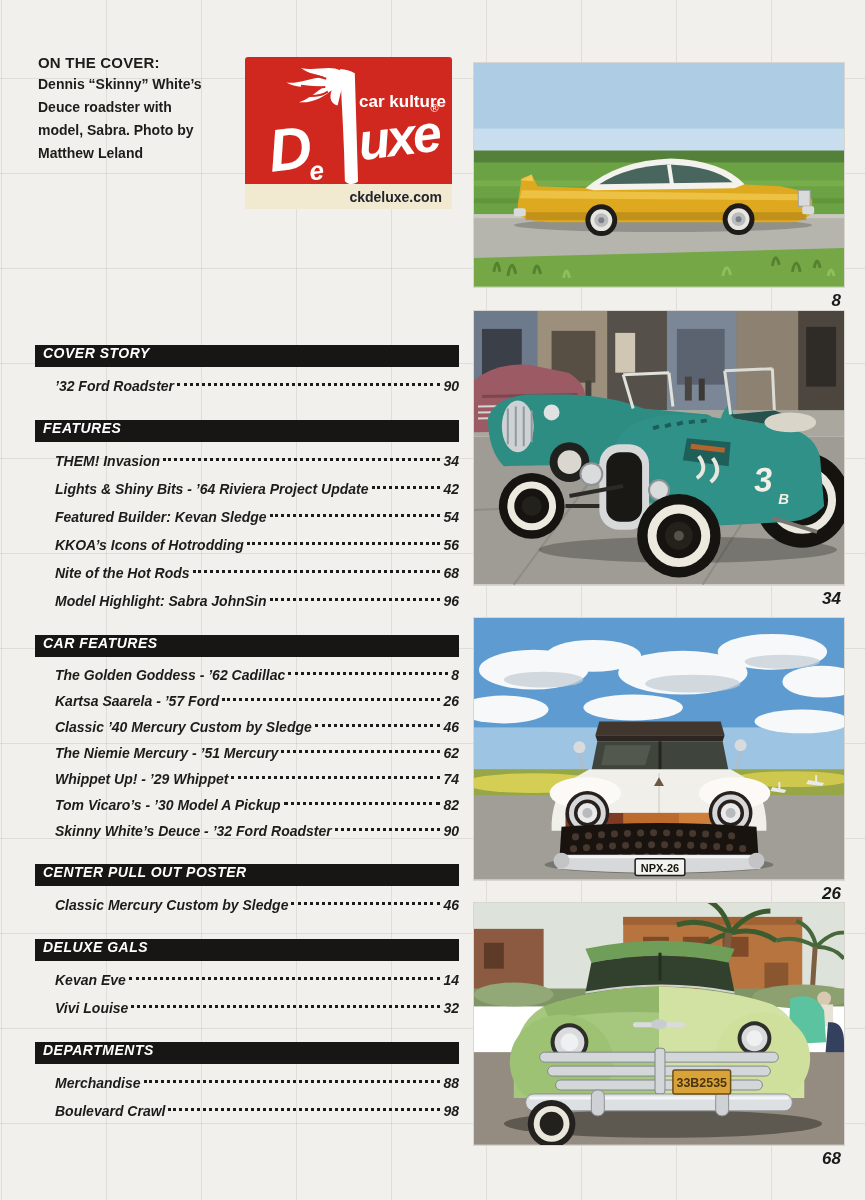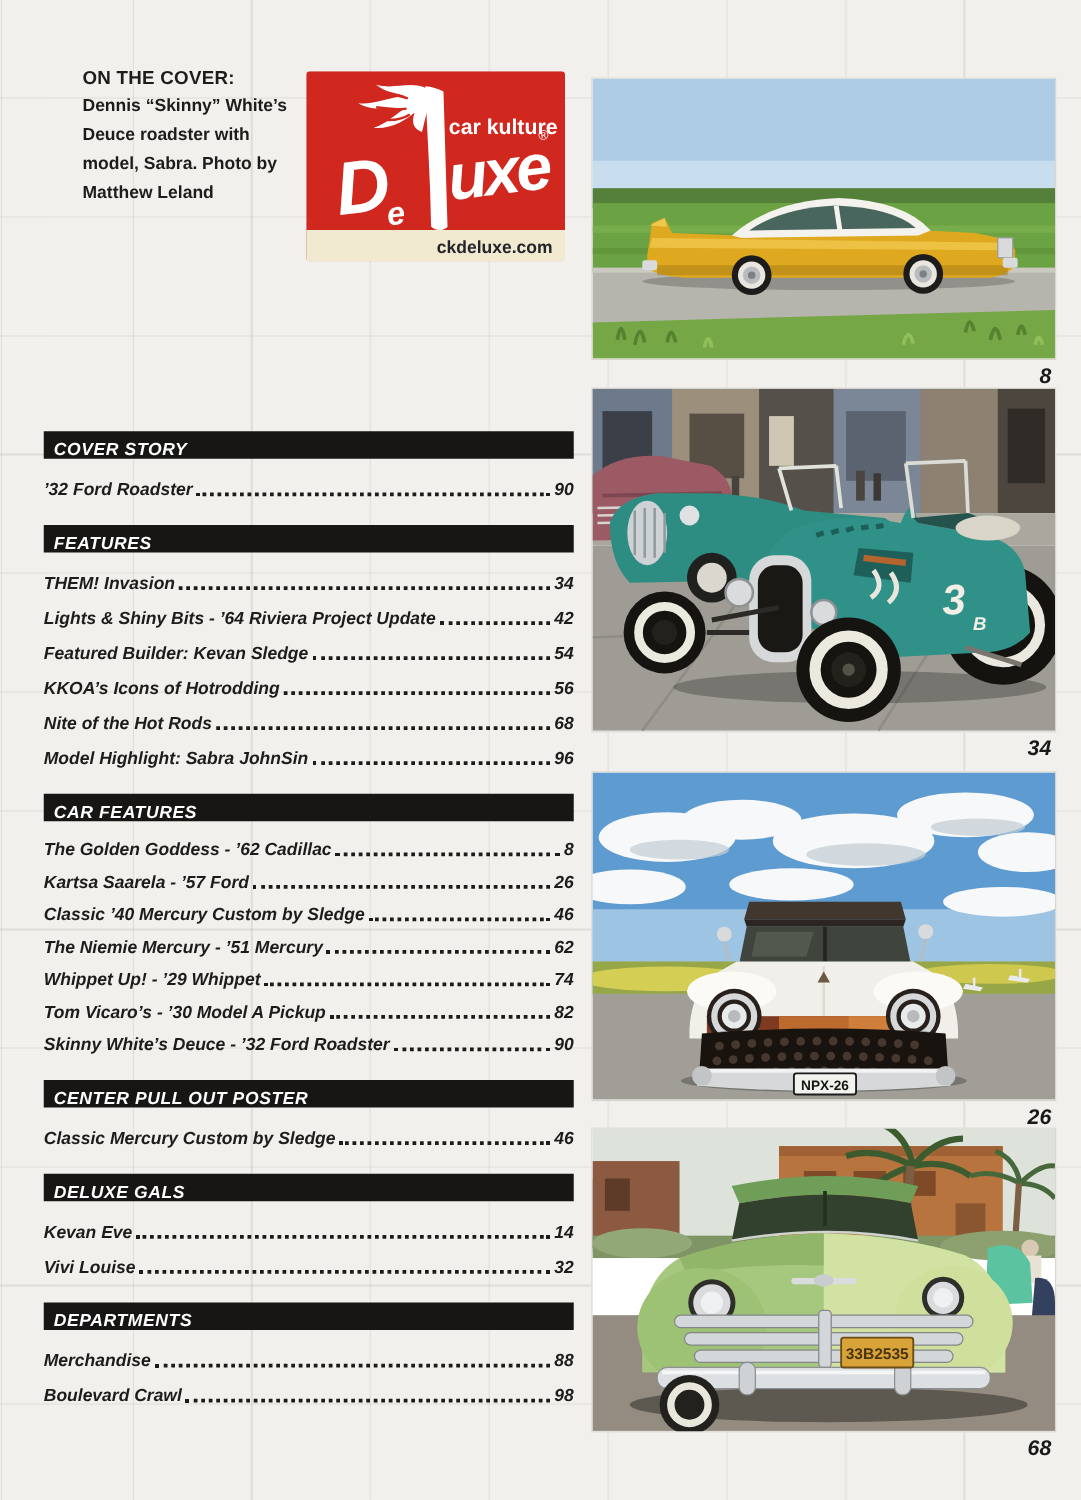--- a/index.html
+++ b/index.html
@@ -11,35 +11,35 @@
   }
   
   .page::before {
     content:""; position:absolute; inset:0; pointer-events:none;
     background:
       repeating-linear-gradient(0deg, transparent 0 94px, rgba(110,110,102,.14) 94px 95px),
       repeating-linear-gradient(90deg, transparent 0 94px, rgba(110,110,102,.14) 94px 95px);
     background-position: 12px 18px;
   }
   
-  .cover-note { position:absolute; left:38px; top:52px; width:205px;margin-left:28px; }
+  .cover-note { position:absolute; left:38px; top:52px; width:205px; }
   .cover-heading { font-weight:700; font-size:15px; line-height:21px; letter-spacing:.2px; }
   .cover-line { font-weight:700; font-size:14px; line-height:23px; }
   
   .logo { position:absolute; left:245px; top:57px; width:207px; height:172px; }
   .logo svg { display:block; }
   
   .toc { position:absolute; left:35px; top:345px; width:424px; }
   .bar {
-    height:22px; background:#171615; color:#fff; display:flex; align-items:flex-end;
+    height:22px; background:#171615; color:#fff; display:flex; align-items:flex-start;
     padding-left:8px; margin-top:20px;
     font-style:italic; font-weight:700; font-size:14px; letter-spacing:.5px;
   }
   .toc-section:first-child .bar { margin-top:0; }
-  .row { display:flex; align-items:flex-end; height:28px; }
+  .row { display:flex; align-items:center; height:28px;margin-left:20px; }
   .bar + .row { margin-top:5px; }
   .tight .row { height:26px; }
   .t, .p { font-style:italic; font-weight:700; font-size:14px; line-height:17px; white-space:nowrap; }
   .leader { flex:1; min-width:10px; border-bottom:3px dotted #1c1b19; margin:0 3px 3px 3px; }
   
   .photos { position:absolute; left:473px; top:0; width:372px; }
   figure { position:absolute; left:0; width:372px; }
   .f1{ top:62px; } .f2{ top:310px; } .f3{ top:617px; } .f4{ top:902px; }
   figure svg { display:block; width:372px; height:auto; border:1px solid #d8d6cf; background:#fff; }
   .ref { text-align:right; padding-right:4px; margin-top:3px;

